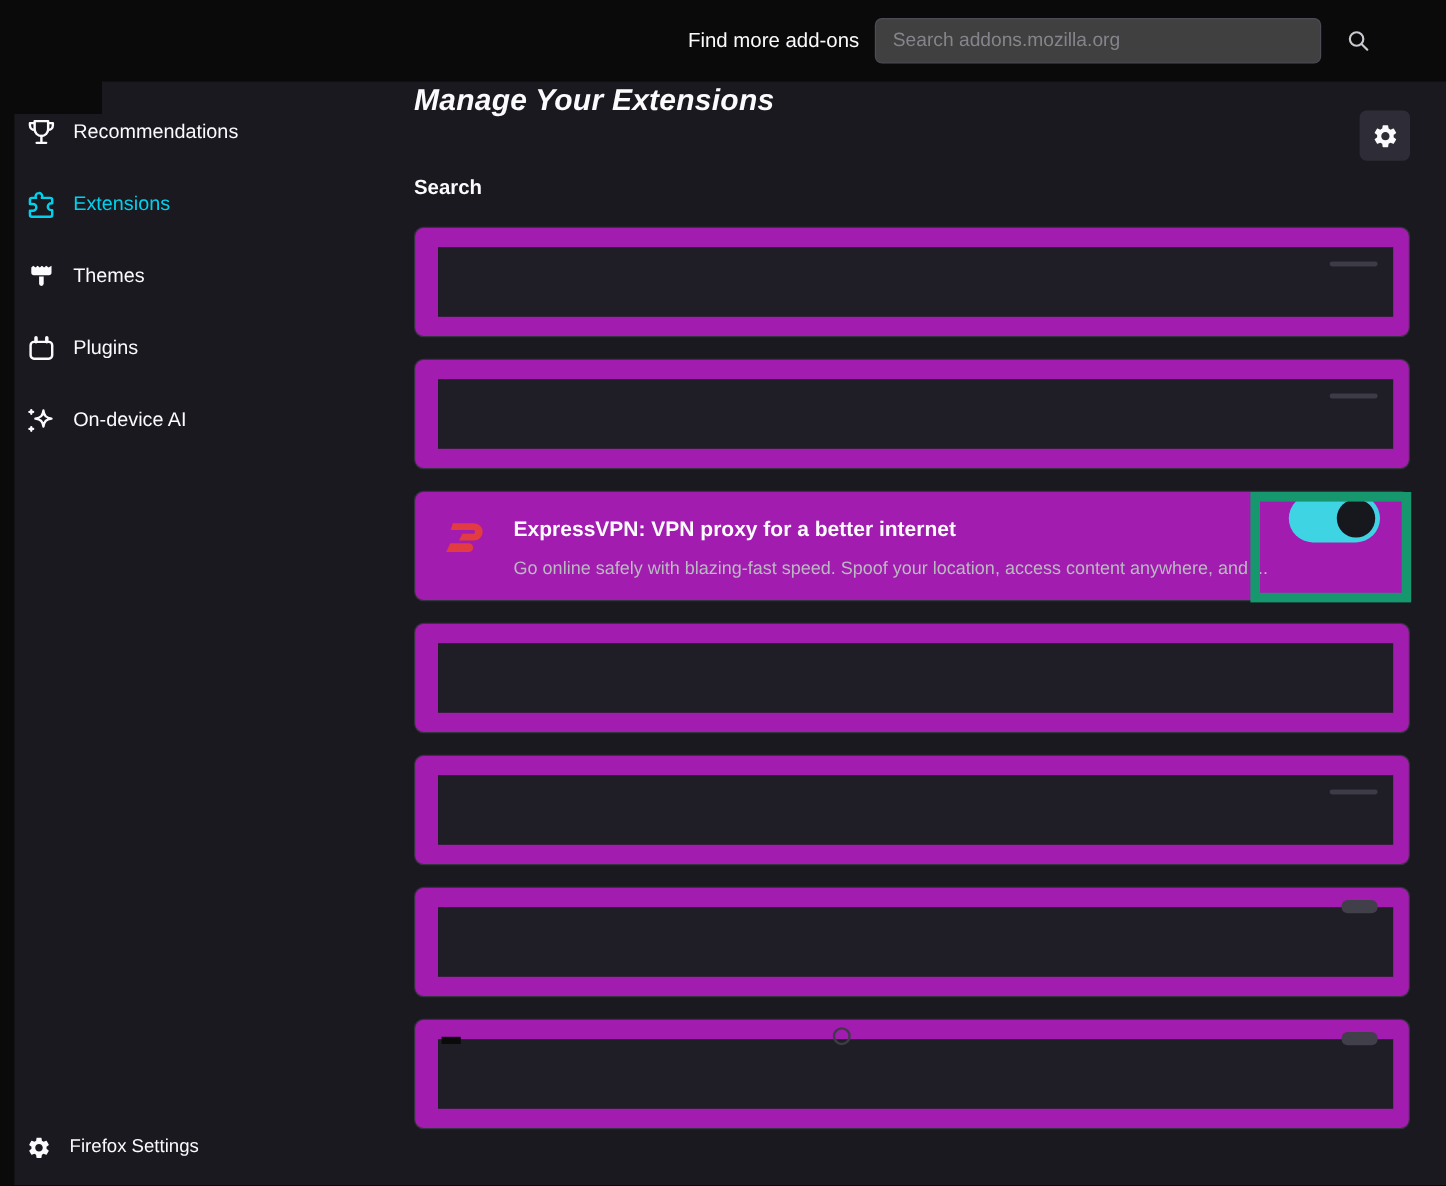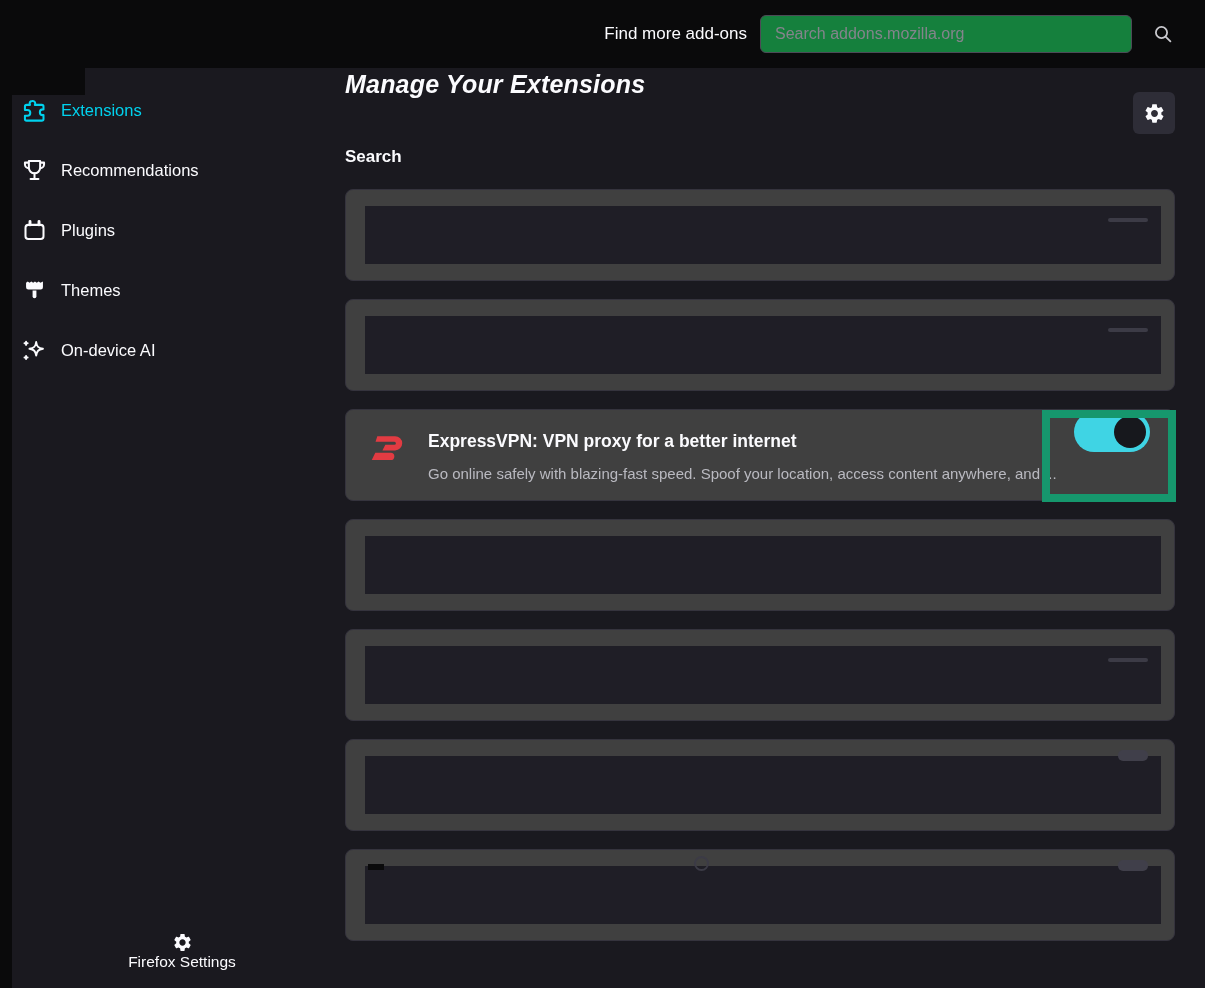--- a/index.html
+++ b/index.html
@@ -10,58 +10,58 @@
     background: #1a191f;
     overflow: hidden;
     font-family: "Liberation Sans", sans-serif;
     color: #fbfbfe;
   }
   
   .top-band {
     position: absolute; left: 0; top: 0; right: 0; height: 68px;
     background: #0a0a0b;
     display: flex; align-items: center; justify-content: flex-end;
-    padding-right: 29px;
+    padding-right: 60px;
   }
   .find-more { font-size: 17px; color: #fbfbfe; margin-right: 13px; white-space: nowrap; }
   .search-input {
     width: 372px; height: 38px;
-    background: #15803d; border: 1px solid #4c4b56; border-radius: 6px;
+    background: #404040; border: 1px solid #4c4b56; border-radius: 6px;
     color: #fbfbfe; font-size: 16px; padding: 0 14px; outline: none;
     font-family: "Liberation Sans", sans-serif;
   }
   .search-input::placeholder { color: #84848c; }
   .search-btn { margin-left: 18px; background: none; border: none; width: 26px; height: 26px; display: flex; align-items: center; justify-content: center; cursor: pointer; }
   
   .left-strip { position: absolute; left: 0; top: 0; width: 12px; height: 988px; background: #0a0a0b; z-index: 2; }
   .corner-patch { position: absolute; left: 0; top: 0; width: 85px; height: 95px; background: #0a0a0b; z-index: 2; }
   
   .sidebar { position: absolute; left: 12px; top: 80px; width: 330px; z-index: 3; }
   .side-item {
     height: 60px; display: flex; align-items: center; gap: 13px;
     padding-left: 8px; font-size: 16.5px; cursor: pointer; color: #fbfbfe;
   }
   .side-item.active { color: #00d2ee; }
   .icon-28 { width: 28px; height: 28px; display: flex; align-items: center; justify-content: center; flex: none; }
   .sidebar-footer { position: absolute; left: 12px; bottom: 8px; width: 330px; z-index: 3; }
-  .foot-item { height: 48px; display: flex; align-items: center; padding-left: 10px; font-size: 15.5px; cursor: pointer; flex-direction: column; }
+  .foot-item { height: 48px; display: flex; align-items: center; gap: 15px; padding-left: 10px; font-size: 15.5px; cursor: pointer; }
   .icon-21 { width: 21px; height: 21px; display: flex; align-items: center; justify-content: center; flex: none; }
   
   .main { position: absolute; left: 345px; top: 68px; width: 830px; }
   .page-title { font-size: 25px; font-weight: bold; line-height: 32px; letter-spacing: .2px; font-style: italic; }
   .gear-button {
     position: absolute; top: 24px; right: 0; width: 42px; height: 42px;
     background: #2e2d37; border: none; border-radius: 6px;
     display: flex; align-items: center; justify-content: center; cursor: pointer; color: #fbfbfe;
   }
   .section-heading { margin-top: 47px; font-size: 17px; font-weight: bold; }
   .cards { margin-top: 22px; }
   .card {
     position: relative; height: 92px; margin-bottom: 18px;
-    background: #404040; border: 1px solid #35333d; border-radius: 8px;
+    background: #a21caf; border: 1px solid #35333d; border-radius: 8px;
     cursor: pointer;
   }
   .redact { position: absolute; left: 19px; right: 13px; top: 16px; bottom: 16px; background: #1f1e26; }
   .rem-dash { position: absolute; right: 26px; top: 28px; width: 40px; height: 4px; background: #3c3b46; border-radius: 2px; }
   .rem-pill { position: absolute; right: 26px; top: 10px; width: 30px; height: 11px; background: #403f4a; border-radius: 5px; }
   .rem-black { position: absolute; left: 22px; top: 14px; width: 16px; height: 6px; background: #0a0a0b; }
   .rem-circle { position: absolute; left: 348px; top: 6px; width: 15px; height: 15px; border: 2px solid #3c3b46; border-radius: 50%; }
   
   .expressvpn { display: flex; align-items: flex-start; padding: 18px 0 0 21px; }
   .ext-icon { width: 38px; height: 40px; margin-right: 23px; flex: none; }
@@ -95,57 +95,57 @@
           <path d="M14.8 14.8 19.4 19.4" stroke-linecap="round"></path>
         </svg>
       </span>
     </button>
   </div>
 
   <div class="left-strip"></div>
   <div class="corner-patch"></div>
 
   <nav class="sidebar">
-    <div class="side-item active">
-      <span class="icon-28">
-        <svg width="27" height="27" viewBox="0 0 24 24" fill="none" stroke="currentColor" stroke-width="1.8" stroke-linejoin="round">
-          <path d="M10 3.5a2.3 2.3 0 0 0-2.3 2.3c0 .44.13.86.34 1.2H5A1.5 1.5 0 0 0 3.5 8.5v3h2.2a2.55 2.55 0 1 1 0 5.1H3.5v2.9A1.5 1.5 0 0 0 5 21h13.5a1.5 1.5 0 0 0 1.5-1.5v-3.4h-.7a2.55 2.55 0 1 1 0-5.1h.7V8.5A1.5 1.5 0 0 0 18.5 7h-6.2c.2-.35.33-.77.33-1.2A2.3 2.3 0 0 0 10 3.5Z"></path>
-        </svg>
-      </span>
-      <span>Extensions</span>
-    </div>
     <div class="side-item">
       <span class="icon-28">
         <svg width="27" height="27" viewBox="0 0 24 24" fill="none" stroke="currentColor" stroke-width="1.8" stroke-linejoin="round">
           <path d="M7 3.5h10v6a5 5 0 0 1-10 0z"></path>
           <path d="M7 5H3.5v1.5A3.5 3.5 0 0 0 7 10"></path>
           <path d="M17 5h3.5v1.5A3.5 3.5 0 0 1 17 10"></path>
           <path d="M12 14.5V19" stroke-linecap="round"></path>
           <path d="M8.5 19.6h7" stroke-linecap="round"></path>
         </svg>
       </span>
       <span>Recommendations</span>
     </div>
+    <div class="side-item active">
+      <span class="icon-28">
+        <svg width="27" height="27" viewBox="0 0 24 24" fill="none" stroke="currentColor" stroke-width="1.8" stroke-linejoin="round">
+          <path d="M10 3.5a2.3 2.3 0 0 0-2.3 2.3c0 .44.13.86.34 1.2H5A1.5 1.5 0 0 0 3.5 8.5v3h2.2a2.55 2.55 0 1 1 0 5.1H3.5v2.9A1.5 1.5 0 0 0 5 21h13.5a1.5 1.5 0 0 0 1.5-1.5v-3.4h-.7a2.55 2.55 0 1 1 0-5.1h.7V8.5A1.5 1.5 0 0 0 18.5 7h-6.2c.2-.35.33-.77.33-1.2A2.3 2.3 0 0 0 10 3.5Z"></path>
+        </svg>
+      </span>
+      <span>Extensions</span>
+    </div>
+    <div class="side-item">
+      <span class="icon-28">
+        <svg width="27" height="27" viewBox="0 0 24 24" fill="currentColor">
+          <path d="M4.5 5.2 6 4l1.6 1.2L9.2 4l1.6 1.2L12.4 4 14 5.2 15.6 4l1.7 1.2L19.5 4v5a2 2 0 0 1-2 2h-11a2 2 0 0 1-2-2z"></path>
+          <path d="M10.3 12h3.4v5.2a1.7 1.7 0 0 1-3.4 0z"></path>
+        </svg>
+      </span>
+      <span>Themes</span>
+    </div>
     <div class="side-item">
       <span class="icon-28">
         <svg width="27" height="27" viewBox="0 0 24 24" fill="none" stroke="currentColor" stroke-width="1.8">
           <rect x="4" y="7" width="16" height="12.5" rx="2.5"></rect>
           <path d="M8 7V4M16 7V4" stroke-width="2.6" stroke-linecap="round"></path>
         </svg>
       </span>
       <span>Plugins</span>
-    </div>
-    <div class="side-item">
-      <span class="icon-28">
-        <svg width="27" height="27" viewBox="0 0 24 24" fill="currentColor">
-          <path d="M4.5 5.2 6 4l1.6 1.2L9.2 4l1.6 1.2L12.4 4 14 5.2 15.6 4l1.7 1.2L19.5 4v5a2 2 0 0 1-2 2h-11a2 2 0 0 1-2-2z"></path>
-          <path d="M10.3 12h3.4v5.2a1.7 1.7 0 0 1-3.4 0z"></path>
-        </svg>
-      </span>
-      <span>Themes</span>
     </div>
     <div class="side-item">
       <span class="icon-28">
         <svg width="27" height="27" viewBox="0 0 24 24" fill="none" stroke="currentColor" stroke-width="1.7" stroke-linejoin="round" stroke-linecap="round">
           <path d="M13.5 4.5C14.1 8.6 15.4 9.9 19.5 10.5 15.4 11.1 14.1 12.4 13.5 16.5 12.9 12.4 11.6 11.1 7.5 10.5 11.6 9.9 12.9 8.6 13.5 4.5Z"></path>
           <path d="M4.5 4.2v2.8M3.1 5.6h2.8"></path>
           <path d="M4.5 16.8v2.8M3.1 18.2h2.8"></path>
         </svg>
       </span>
       <span>On-device AI</span>

